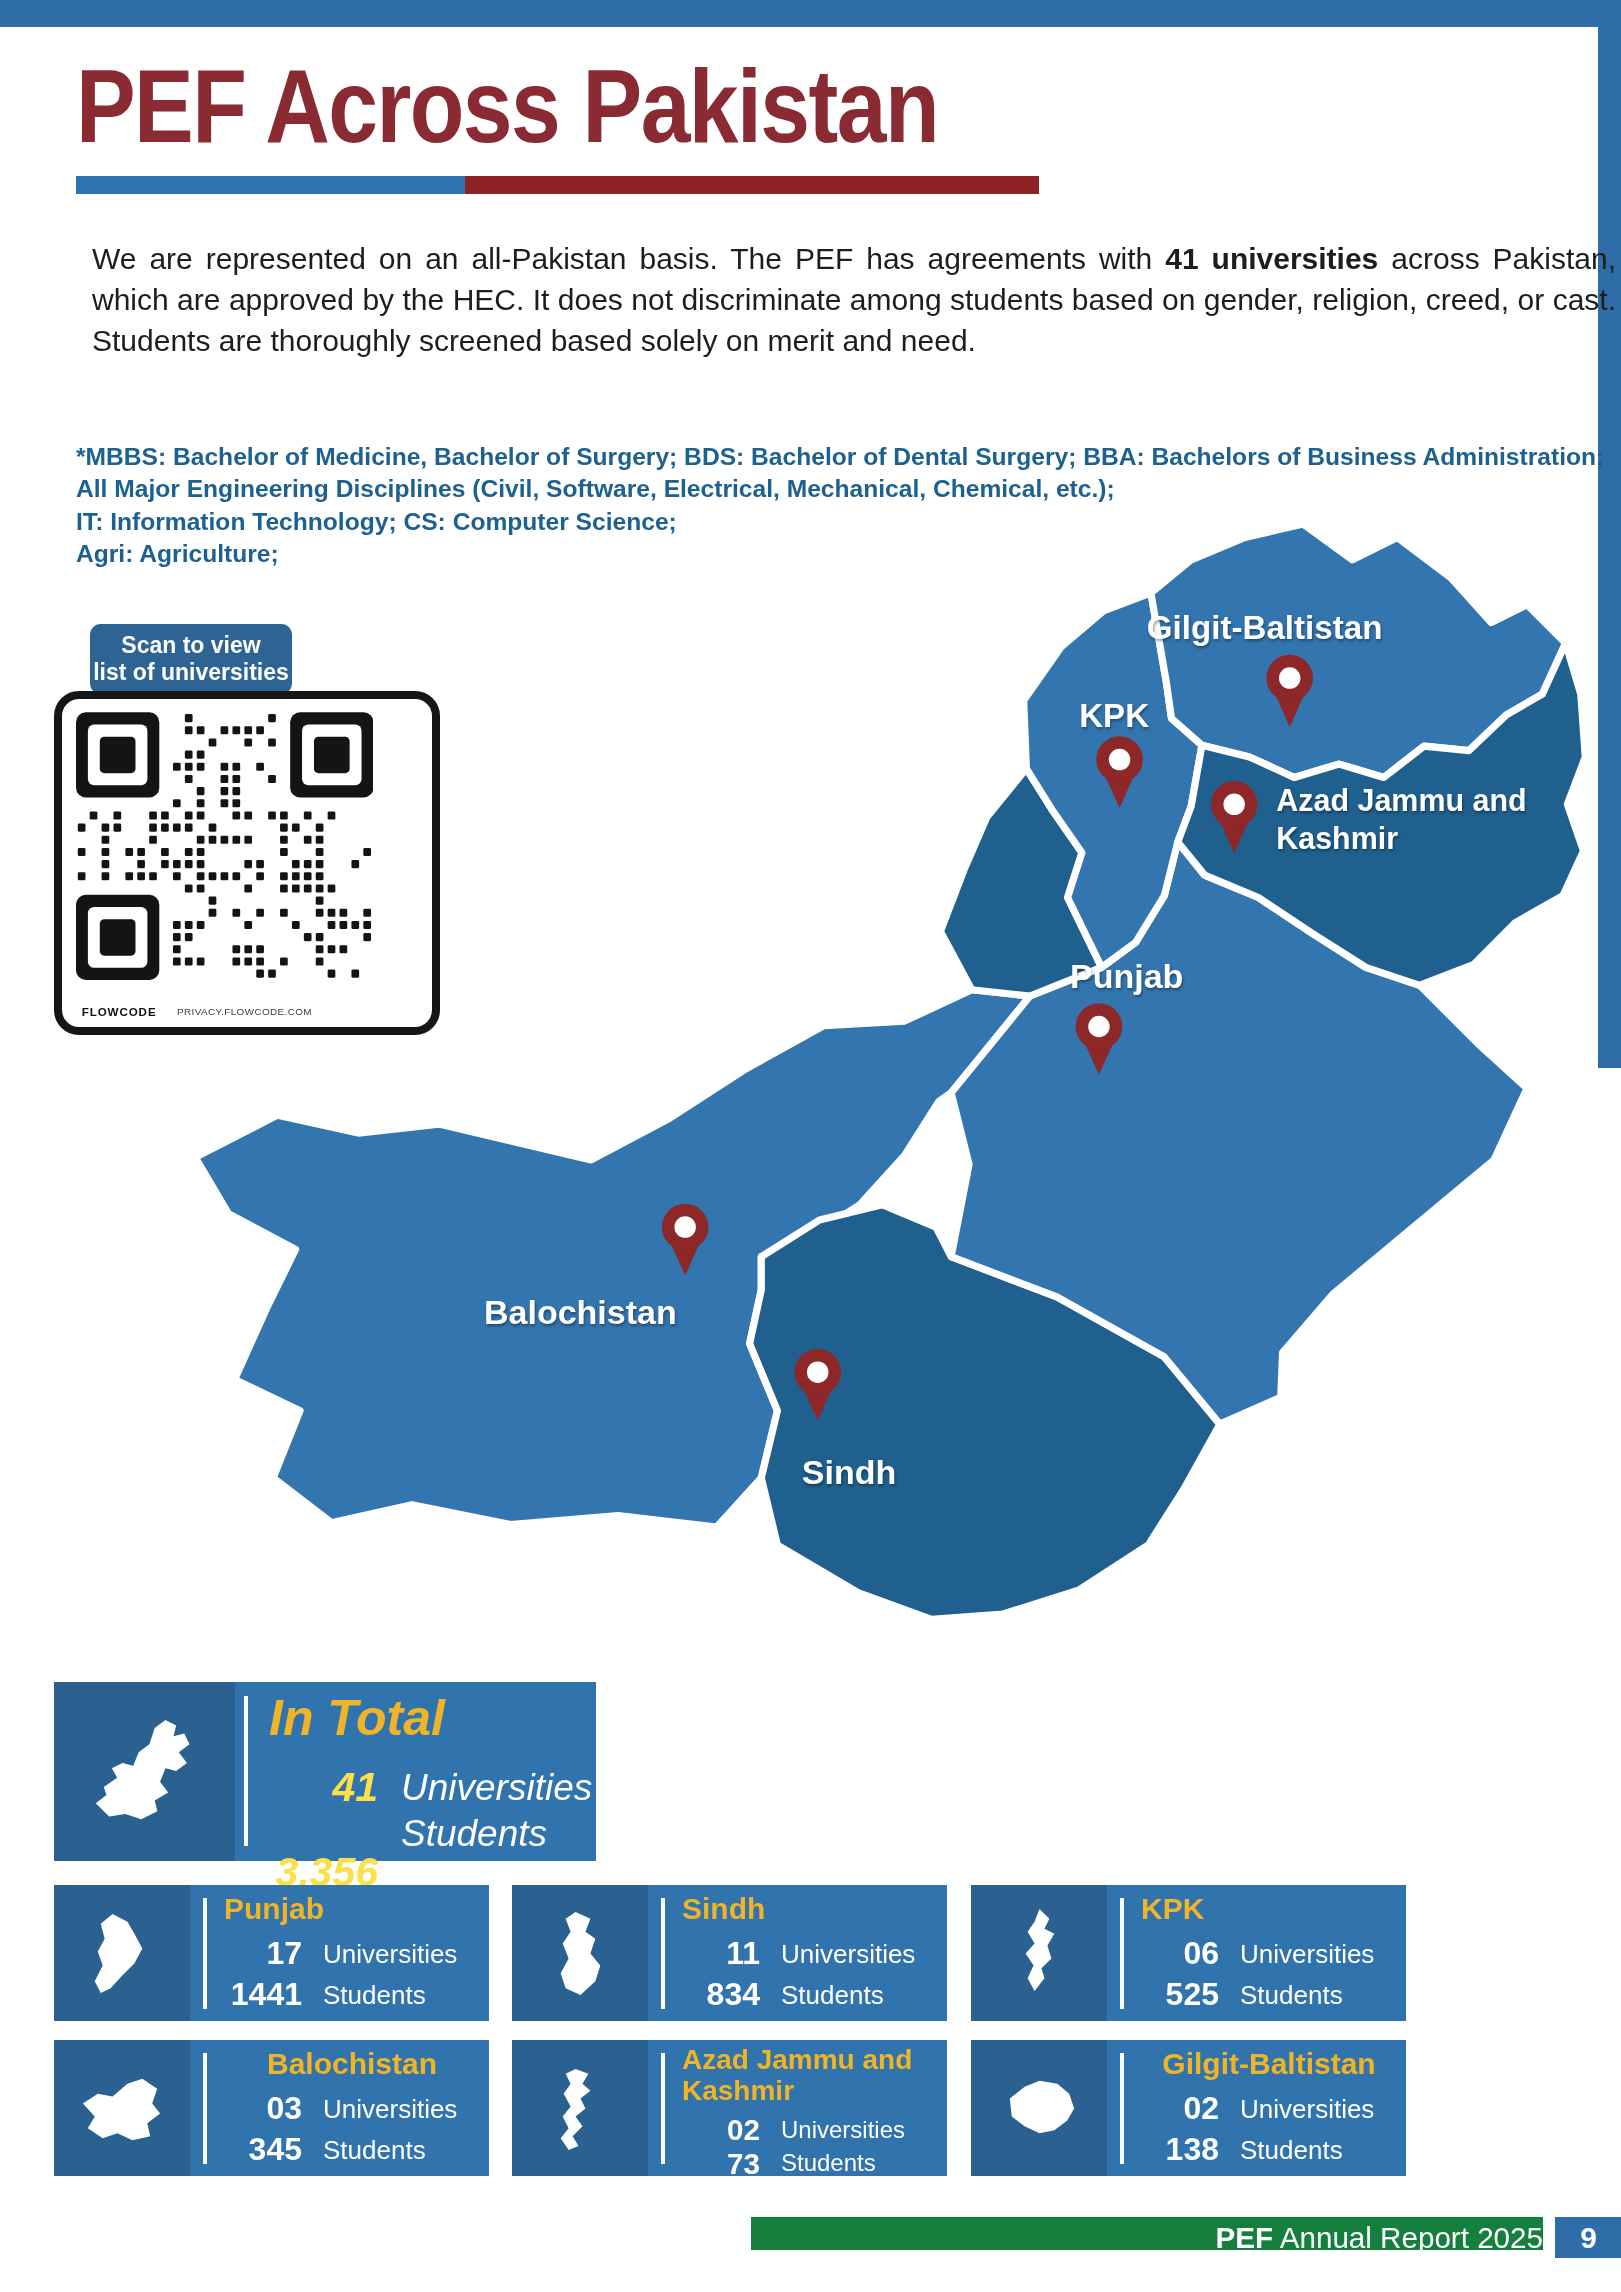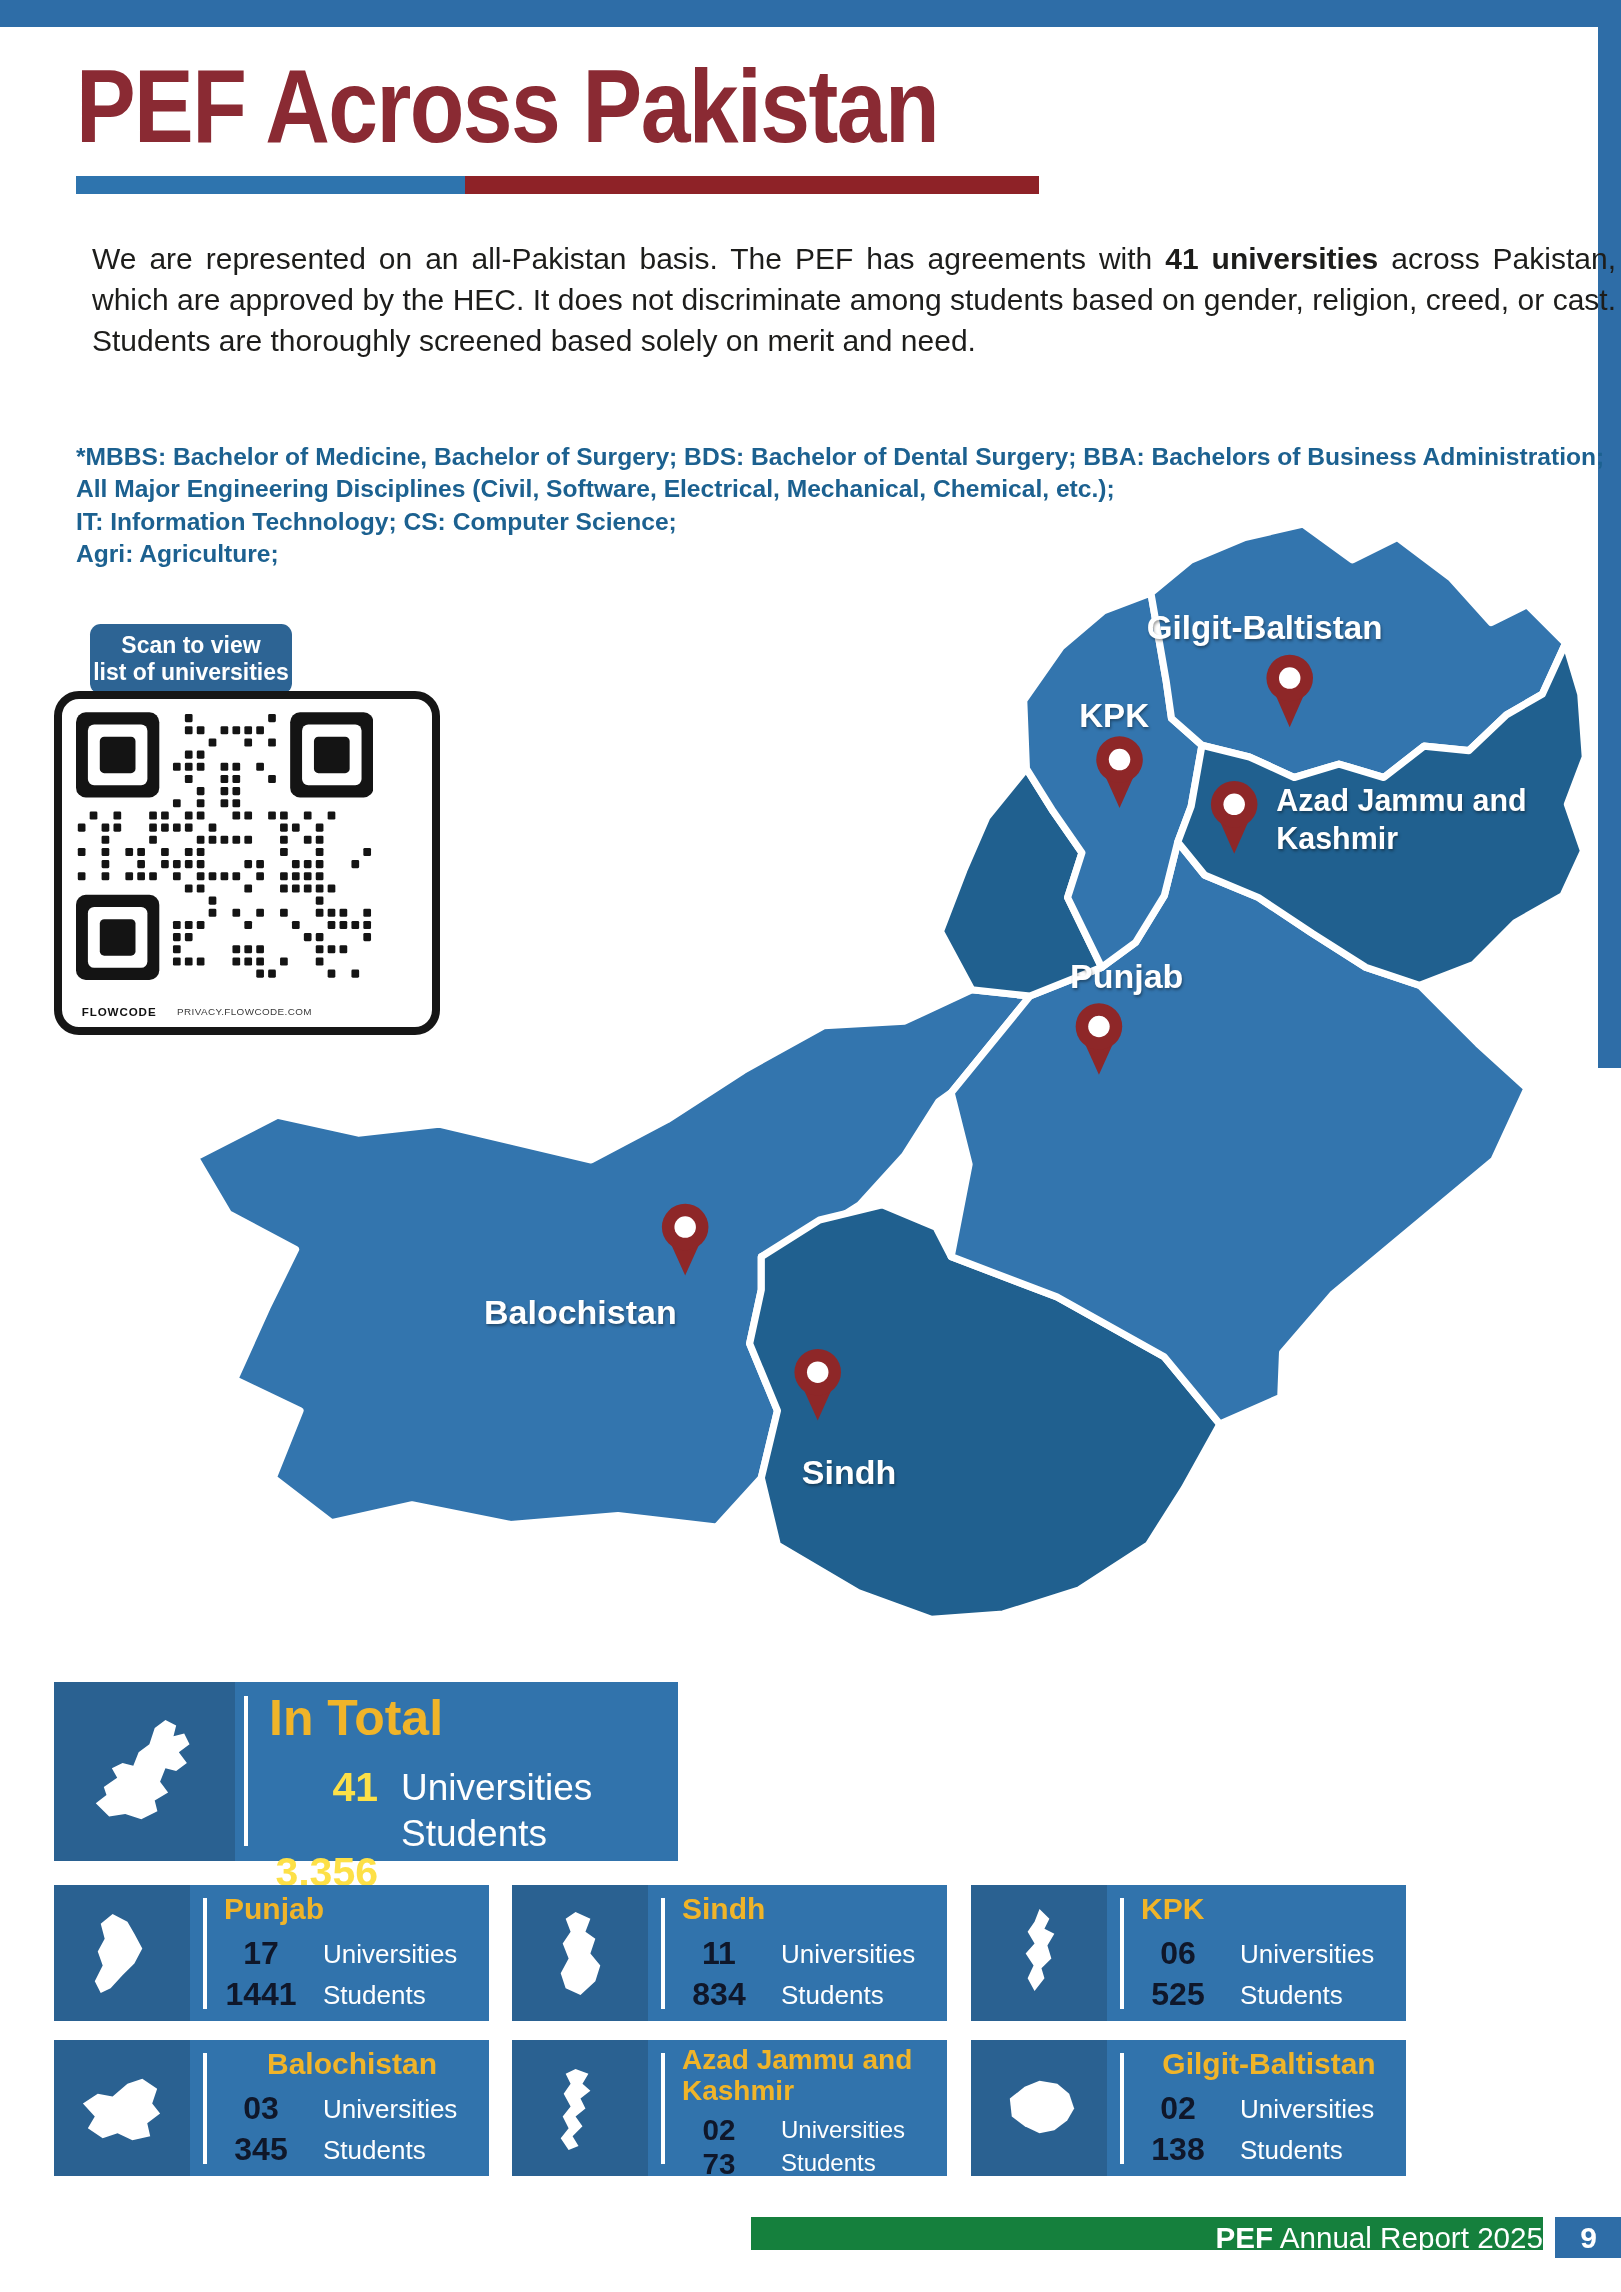--- a/index.html
+++ b/index.html
@@ -45,37 +45,37 @@
   .qr-box svg{position:absolute;left:14.3px;top:12.5px;}
   .qr-brand{position:absolute;left:19.7px;bottom:9px;font-size:11.6px;font-weight:bold;color:#111;letter-spacing:0.9px;}
   .qr-privacy{position:absolute;left:115px;right:32px;bottom:9.9px;font-size:9.9px;font-weight:normal;color:#3a3a3a;letter-spacing:0.4px;}
 
   
   .mapsvg{position:absolute;left:0;top:0;pointer-events:none;}
   .mlabel{fill:#ffffff;font-family:"Liberation Sans",sans-serif;font-weight:bold;
     text-shadow:1px 2px 3px rgba(0,0,0,.38);}
 
   
-  .total-box{position:absolute;left:54px;top:1682px;width:624px;height:179px;background:#3173ac;}
+  .total-box{position:absolute;left:54px;top:1682px;width:542px;height:179px;background:#3173ac;font-style:italic;}
   .total-square{position:absolute;left:0;top:0;width:181px;height:179px;background:#2a6191;}
   .total-square svg{position:absolute;left:23px;top:22.4px;}
   .total-divider{position:absolute;left:190px;top:14.3px;width:3.6px;height:150px;background:#fff;}
   .total-title{position:absolute;left:215px;top:7.2px;font-size:50px;font-weight:bold;color:#f0b429;}
   .total-num{position:absolute;left:208px;width:116px;font-size:41px;font-weight:bold;color:#fde047;text-align:right;}
   .total-label{position:absolute;left:347px;font-size:37px;color:#fff;}
 
   
   .card{position:absolute;width:435px;height:136px;background:#3173ac;}
   .card-square{position:absolute;left:0;top:0;width:136px;height:136px;background:#2a6191;}
   .card-square svg{position:absolute;left:19px;top:19px;}
   .card-divider{position:absolute;left:149px;top:12.5px;width:3.6px;height:111px;background:#fff;}
   .card-title{position:absolute;left:170px;right:9px;top:7.2px;font-size:30px;font-weight:bold;color:#f0b429;}
   .card-title.center{text-align:center;}
   .card-title.small{font-size:28px;line-height:1.1;white-space:pre-line;top:5.4px;}
-  .card-num{position:absolute;left:166px;width:82px;font-size:32px;font-weight:bold;color:#0f172a;text-align:center;}
+  .card-num{position:absolute;left:166px;width:82px;font-size:32px;font-weight:bold;color:#ffffff;text-align:right;}
   .card-label{position:absolute;left:269px;font-size:26px;color:#fff;}
   .card .n1{top:50px;} .card .l1{top:54px;}
   .card .n2{top:91px;} .card .l2{top:95px;}
   .card.two-line .n1{top:73px;font-size:29.6px;} .card.two-line .l1{top:76px;font-size:24px;}
   .card.two-line .n2{top:107px;font-size:29.6px;} .card.two-line .l2{top:109px;font-size:24px;}
 
   
   .footer-bar{
     position:absolute;left:751px;top:2217px;width:792px;height:33px;background:#15803d;
     color:#fff;font-size:29.6px;text-align:right;line-height:41px;padding-right:0;box-sizing:border-box;

